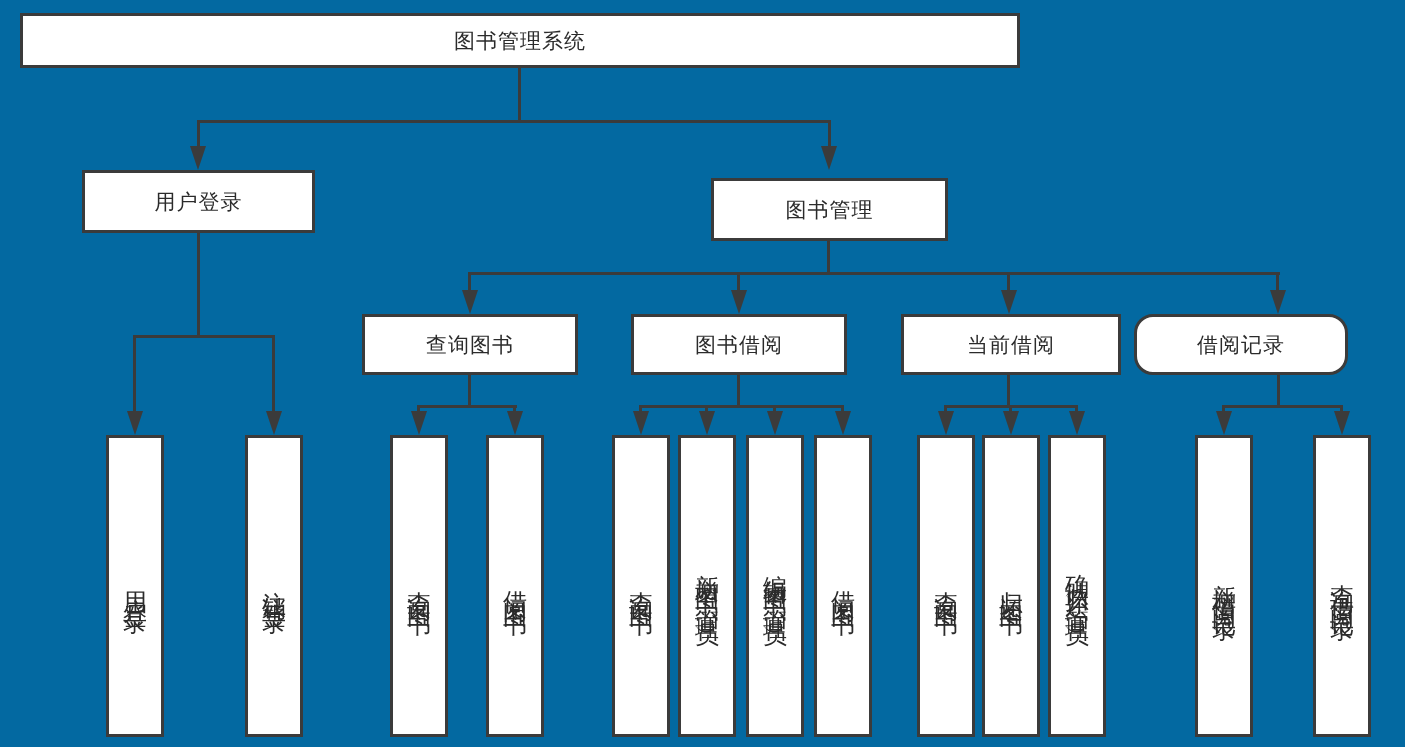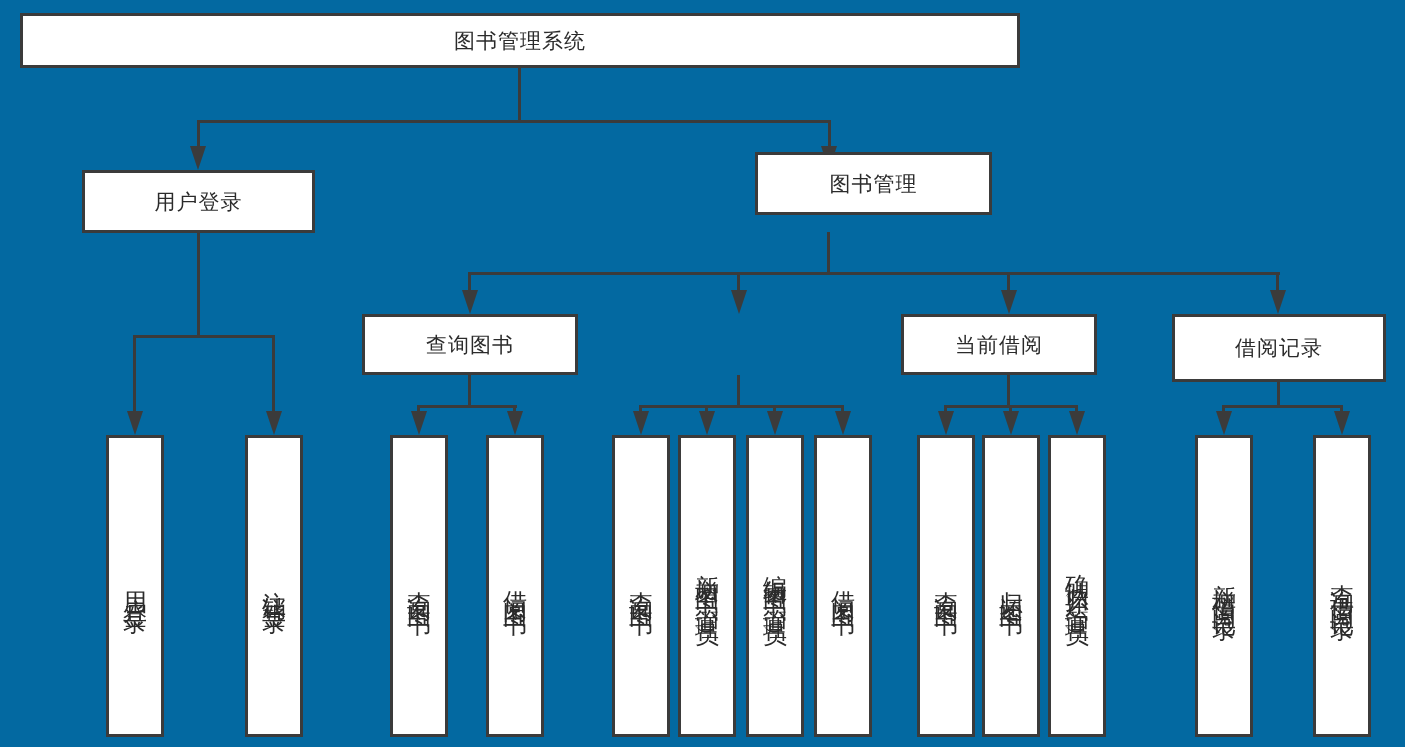--- a/index.html
+++ b/index.html
@@ -72,28 +72,29 @@
 </style>
 </head>
 <body>
 
 <div class="canvas">
 
   <div class="hbox" style="left:20px; top:13px; width:1000px; height:55px;">图书管理系统</div>
 
   <div class="hbox" style="left:82px; top:170px; width:233px; height:63px;">用户登录</div>
 
-  <div class="hbox" style="left:711px; top:152px; width:237px; height:63px;margin-left:44px;">图书管理</div>
+  <div class="hbox" style="left:711px; top:178px; width:237px; height:63px;">图书管理</div>
 
   <div class="hbox" style="left:362px; top:314px; width:216px; height:61px;">查询图书</div>
 
+  <div class="hbox" style="left:631px; top:314px; width:216px; height:61px;">图书借阅</div>
 
-  <div class="hbox" style="left:901px; top:314px; width:196px; height:61px;">当前借阅</div>
+  <div class="hbox" style="left:901px; top:314px; width:220px; height:61px;">当前借阅</div>
 
-  <div class="hbox" style="left:1172px; top:314px; width:214px; height:68px;">借阅记录</div>
+  <div class="hbox" style="left:1134px; top:314px; width:214px; height:61px;border-radius:19px;">借阅记录</div>
 
   <div class="vbox" style="left:106px; top:435px; width:58px; height:302px;">用户登录</div>
   <div class="vbox" style="left:245px; top:435px; width:58px; height:302px;">注销登录</div>
 
   <div class="vbox" style="left:390px; top:435px; width:58px; height:302px;">查询图书</div>
   <div class="vbox" style="left:486px; top:435px; width:58px; height:302px;">借阅图书</div>
 
   <div class="vbox" style="left:612px; top:435px; width:58px; height:302px;">查询图书</div>
   <div class="vbox" style="left:678px; top:435px; width:58px; height:302px;">新增图书（管理员）</div>
   <div class="vbox" style="left:746px; top:435px; width:58px; height:302px;">编辑图书（管理员）</div>

